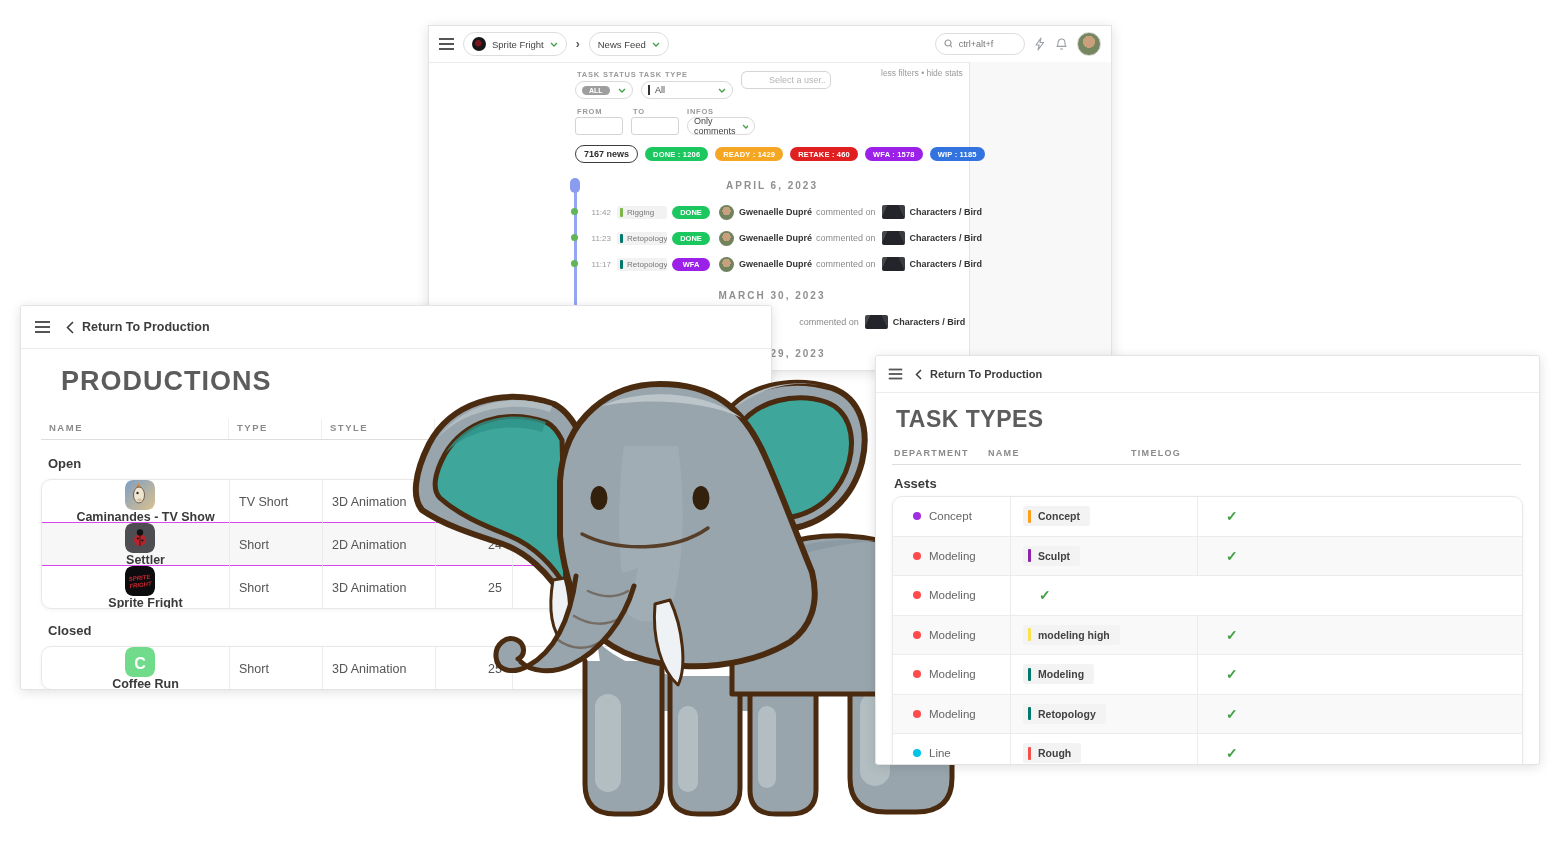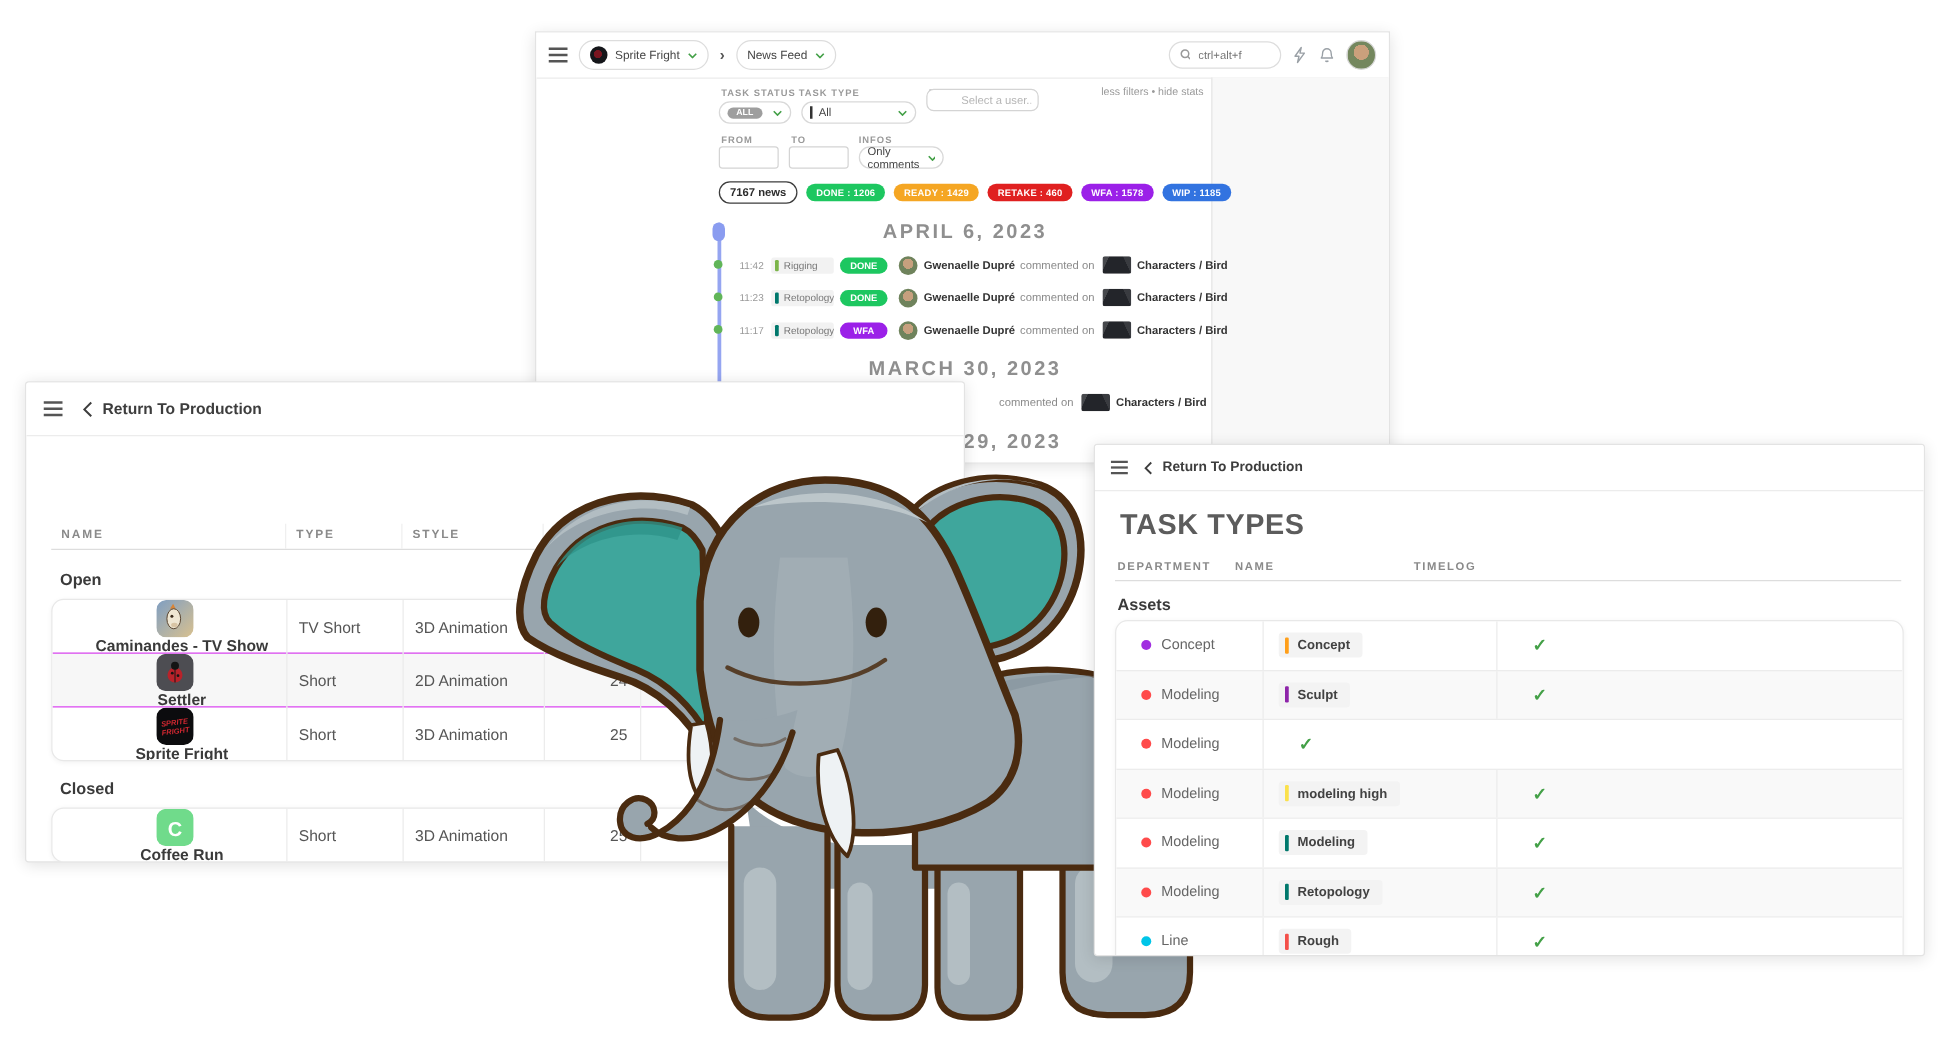--- a/index.html
+++ b/index.html
@@ -29,21 +29,21 @@
   .typebar{width:2px;height:10px;background:#333;}
   .finput{position:absolute;border:1px solid #d4d4d4;border-radius:3px;background:#fff;height:18px;box-sizing:border-box;font-size:9px;color:#555;padding:0 5px;outline:none;font-family:inherit;}
   .finput::placeholder{color:#b5b5b5;}
   .morelinks{position:absolute;left:452px;top:42px;font-size:8.5px;color:#9a9a9a;cursor:pointer;}
   .statsrow{position:absolute;left:146px;top:119px;display:flex;align-items:center;gap:7px;}
   .totalpill{border:1.5px solid #3d3d3d;border-radius:10px;height:16px;display:flex;align-items:center;padding:0 8px;font-size:9px;font-weight:700;color:#2d2d2d;background:#fff;}
   .badge{height:14px;display:flex;align-items:center;padding:0 8px;border-radius:8px;color:#fff;font-size:7.5px;font-weight:700;letter-spacing:.2px;}
   .tline{position:absolute;left:145px;top:152px;bottom:0;width:3px;background:#95a5f1;border-radius:2px;}
   .tmark{position:absolute;left:141px;top:152px;width:10px;height:15px;border-radius:5px;background:#8a9cf0;}
   .feed{position:absolute;left:146px;top:150px;width:394px;}
-  .fdate{height:20px;line-height:20px;text-align:center;font-size:16px;letter-spacing:2px;color:#8f8f8f;font-weight:600;margin-top:12px;}
+  .fdate{height:20px;line-height:20px;text-align:center;font-size:10px;letter-spacing:2px;color:#8f8f8f;font-weight:600;margin-top:12px;}
   .fdate:first-child{margin-top:0;}
   .frow{position:relative;display:flex;align-items:center;height:20px;margin-top:6px;}
   .fdot{position:absolute;left:-4px;top:6px;width:7px;height:7px;border-radius:50%;background:#61b558;}
   .ft{width:22px;margin-left:14px;font-size:8px;color:#9a9a9a;text-align:right;flex:none;}
   .fpill{margin-left:6px;width:50px;height:13px;background:#f2f2f2;border-radius:2px;display:flex;align-items:center;overflow:hidden;flex:none;}
   .fpill .bar{width:3px;height:9px;margin-left:3px;border-radius:1px;flex:none;}
   .fpill .lbl{font-size:8px;color:#777;margin-left:4px;white-space:nowrap;}
   .fstatus{margin-left:5px;min-width:26px;height:13px;border-radius:7px;display:flex;align-items:center;justify-content:center;padding:0 6px;color:#fff;font-size:7.5px;font-weight:700;flex:none;}
   .favatar{margin-left:9px;width:15px;height:15px;border-radius:50%;background:radial-gradient(circle at 50% 40%, #c7a07e 0 35%, #6f835c 36%);flex:none;}
   .fname{margin-left:5px;font-size:9px;font-weight:700;color:#333;white-space:nowrap;}
@@ -251,20 +251,21 @@
   <section class="win prods">
     <div class="topbar">
       <span class="burger"></span>
       <span class="backlink">
         <svg width="8" height="13">
             <path d="M7 1L1.5 6.5L7 12" stroke="#3d3d3d" fill="none" stroke-width="1.6"></path>
           </svg>
         <span>Return To Production</span>
       </span>
     </div>
+    <div class="ptitle">PRODUCTIONS</div>
     <div class="phead">
       <span>NAME</span>
       <span>TYPE</span>
       <span>STYLE</span>
       <span></span>
         <span></span>
     </div>
     <div class="pbody">
         <div class="sectlabel">Open</div>
         <div class="pcard">

